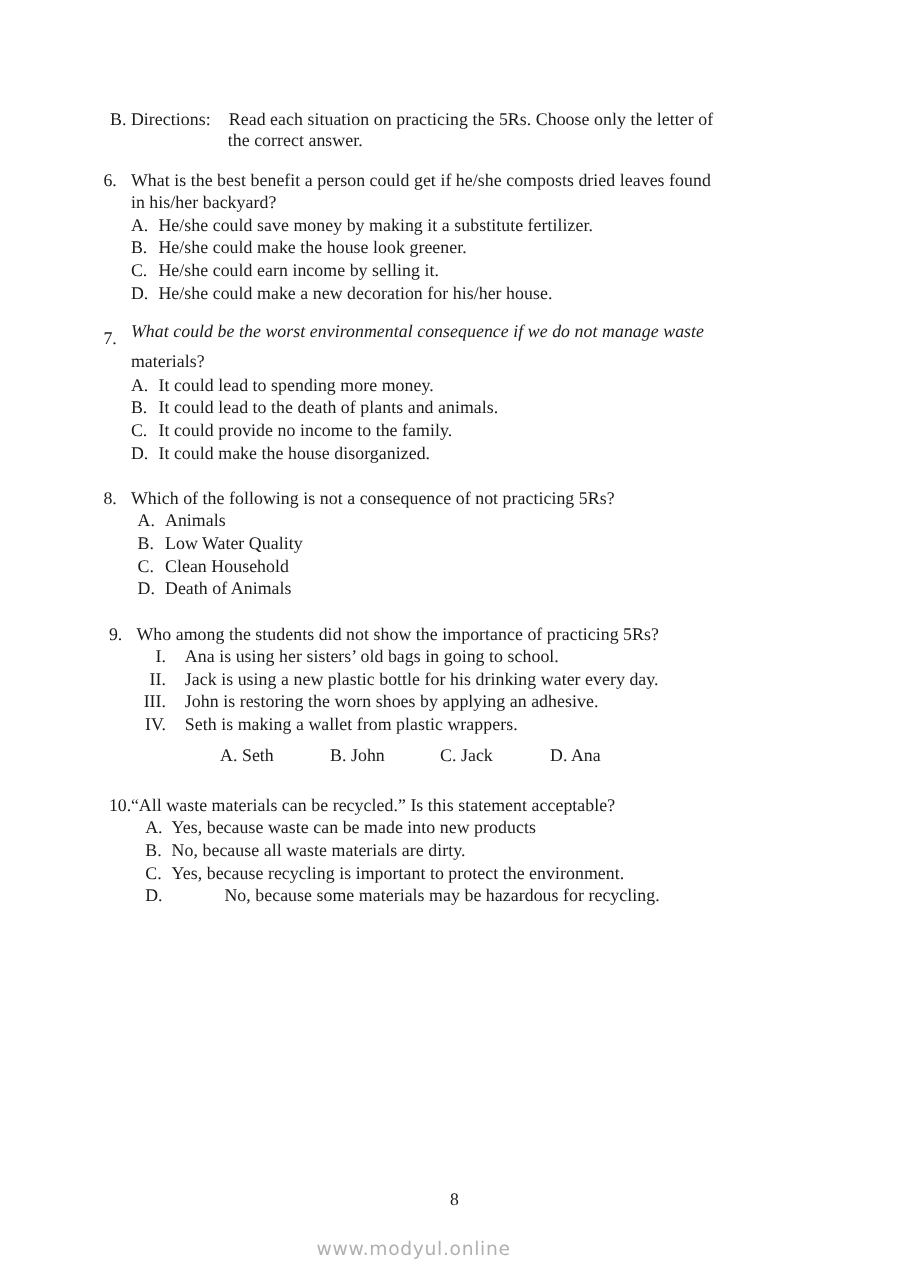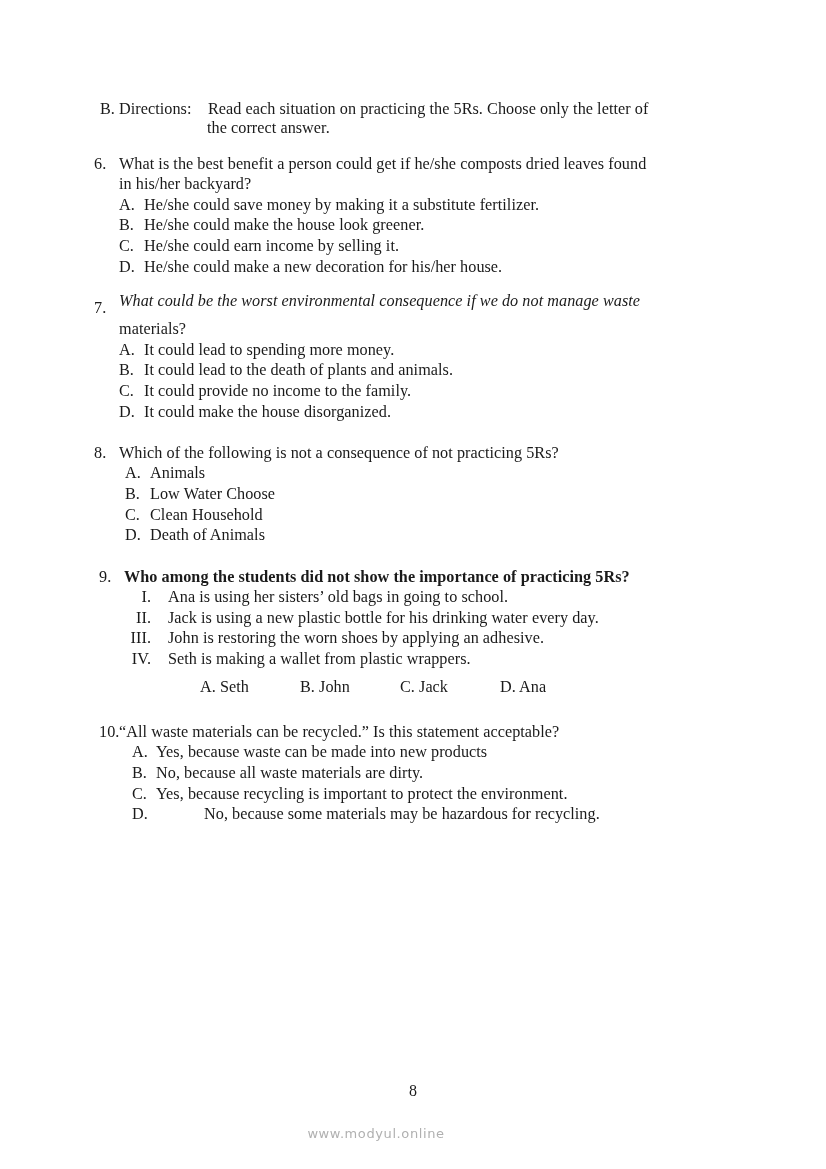--- a/index.html
+++ b/index.html
@@ -14,21 +14,21 @@
       font-size: 14.6px; line-height: 20px; letter-spacing: 0.05px;
       font-family: "Liberation Serif", "DejaVu Serif", serif;
       font-size: 16.2px;
     }
     .page-number {
       position: absolute; left: 0; width: 826px; text-align: center; top: 1082px;
       font-family: "Liberation Serif", serif; font-size: 16px;
     }
     .watermark {
       position: absolute; left: 0; width: 752px; text-align: center; top: 1126px;
-      font-family: "DejaVu Sans", sans-serif; font-size: 13px; color: #b0b0b0; letter-spacing: 0.6px;
+      font-family: "DejaVu Sans", sans-serif; font-size: 17px; color: #b0b0b0; letter-spacing: 0.6px;
     }
   </style>
 </head>
 <body>
 
 <div class="page">
 
   <div>
     <span class="line" style="left:100px; top:99px;text-align:right;">B. Directions:</span>
     <span class="line" style="left:208px; top:99px;">Read each situation on practicing the 5Rs.  Choose only the letter of</span>
@@ -62,30 +62,30 @@
     <span class="line" style="left:119px; top:402px;">D.</span>
     <span class="line" style="left:144px; top:402px;text-align:center;">It could make the house disorganized.</span>
   </div>
 
   <div>
     <span class="line" style="left:94px; top:443px;">8.</span>
     <span class="line" style="left:119px; top:443px;">Which of the following is not a consequence of not practicing 5Rs?</span>
     <span class="line" style="left:125px; top:463px;">A.</span>
     <span class="line" style="left:150px; top:463px;">Animals</span>
     <span class="line" style="left:125px; top:484px;">B.</span>
-    <span class="line" style="left:150px; top:484px;">Low Water Choose</span>
+    <span class="line" style="left:150px; top:484px;">Low Water Quality</span>
     <span class="line" style="left:125px; top:505px;">C.</span>
     <span class="line" style="left:150px; top:505px;">Clean Household</span>
     <span class="line" style="left:125px; top:525px;">D.</span>
     <span class="line" style="left:150px; top:525px;">Death of Animals</span>
   </div>
 
   <div>
     <span class="line" style="left:99px; top:567px;">9.</span>
-    <span class="line" style="left:124px; top:567px;font-weight:bold;">Who among the students did not show the importance of practicing 5Rs?</span>
+    <span class="line" style="left:124px; top:567px;">Who among the students did not show the importance of practicing 5Rs?</span>
 
     <span class="line" style="left:90px; width:61px; text-align:right; top:587px;">I.</span>
     <span class="line" style="left:168px; top:587px;">Ana is using her sisters’ old bags in going to school.</span>
     <span class="line" style="left:90px; width:61px; text-align:right; top:608px;">II.</span>
     <span class="line" style="left:168px; top:608px;">Jack is using a new plastic bottle for his drinking water every day.</span>
     <span class="line" style="left:90px; width:61px; text-align:right; top:628px;">III.</span>
     <span class="line" style="left:168px; top:628px;">John is restoring the worn shoes by applying an adhesive.</span>
     <span class="line" style="left:90px; width:61px; text-align:right; top:649px;font-family:Liberation Serif, serif;">IV.</span>
     <span class="line" style="left:168px; top:649px;">Seth is making a wallet from plastic wrappers.</span>
 

